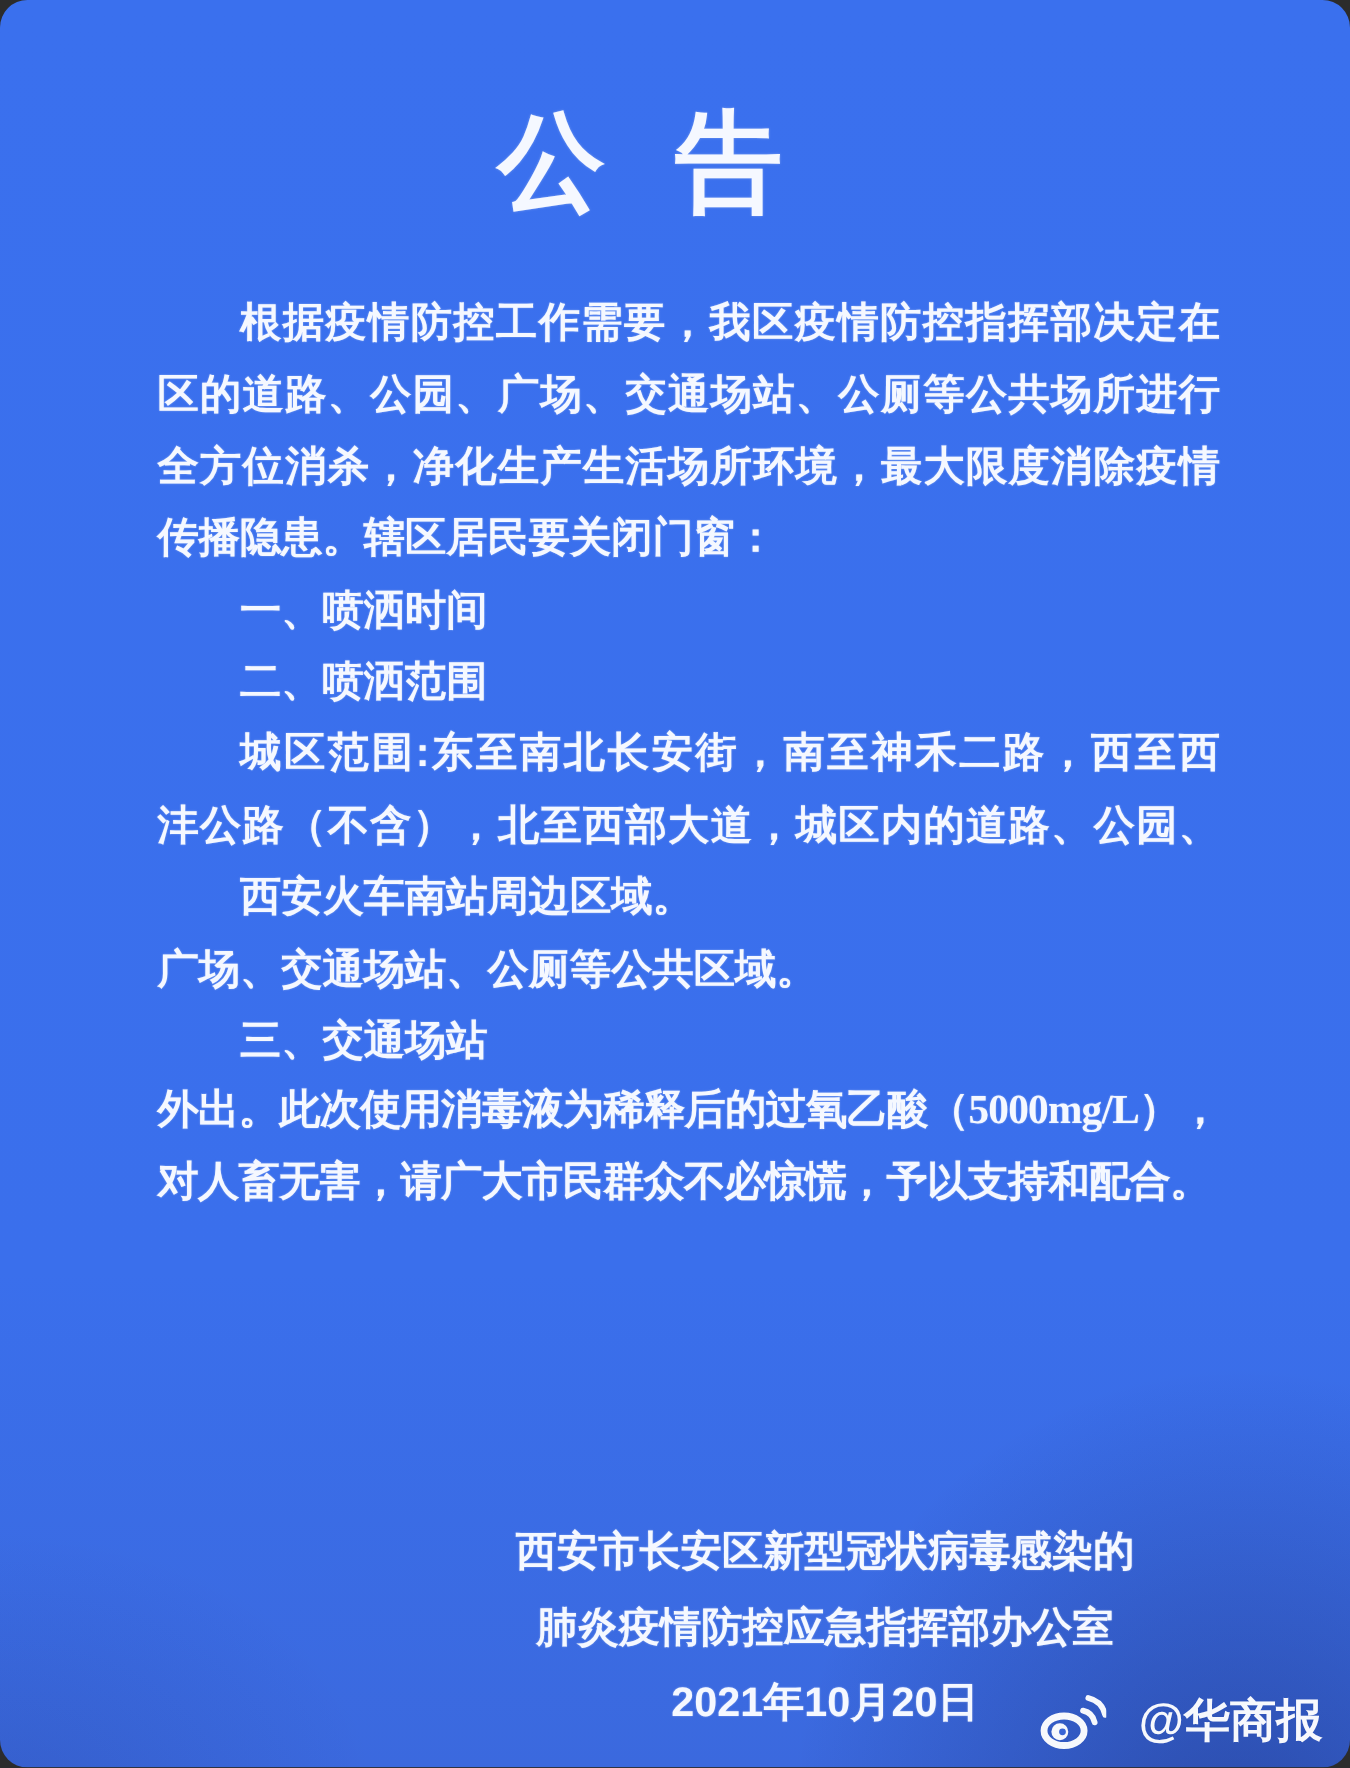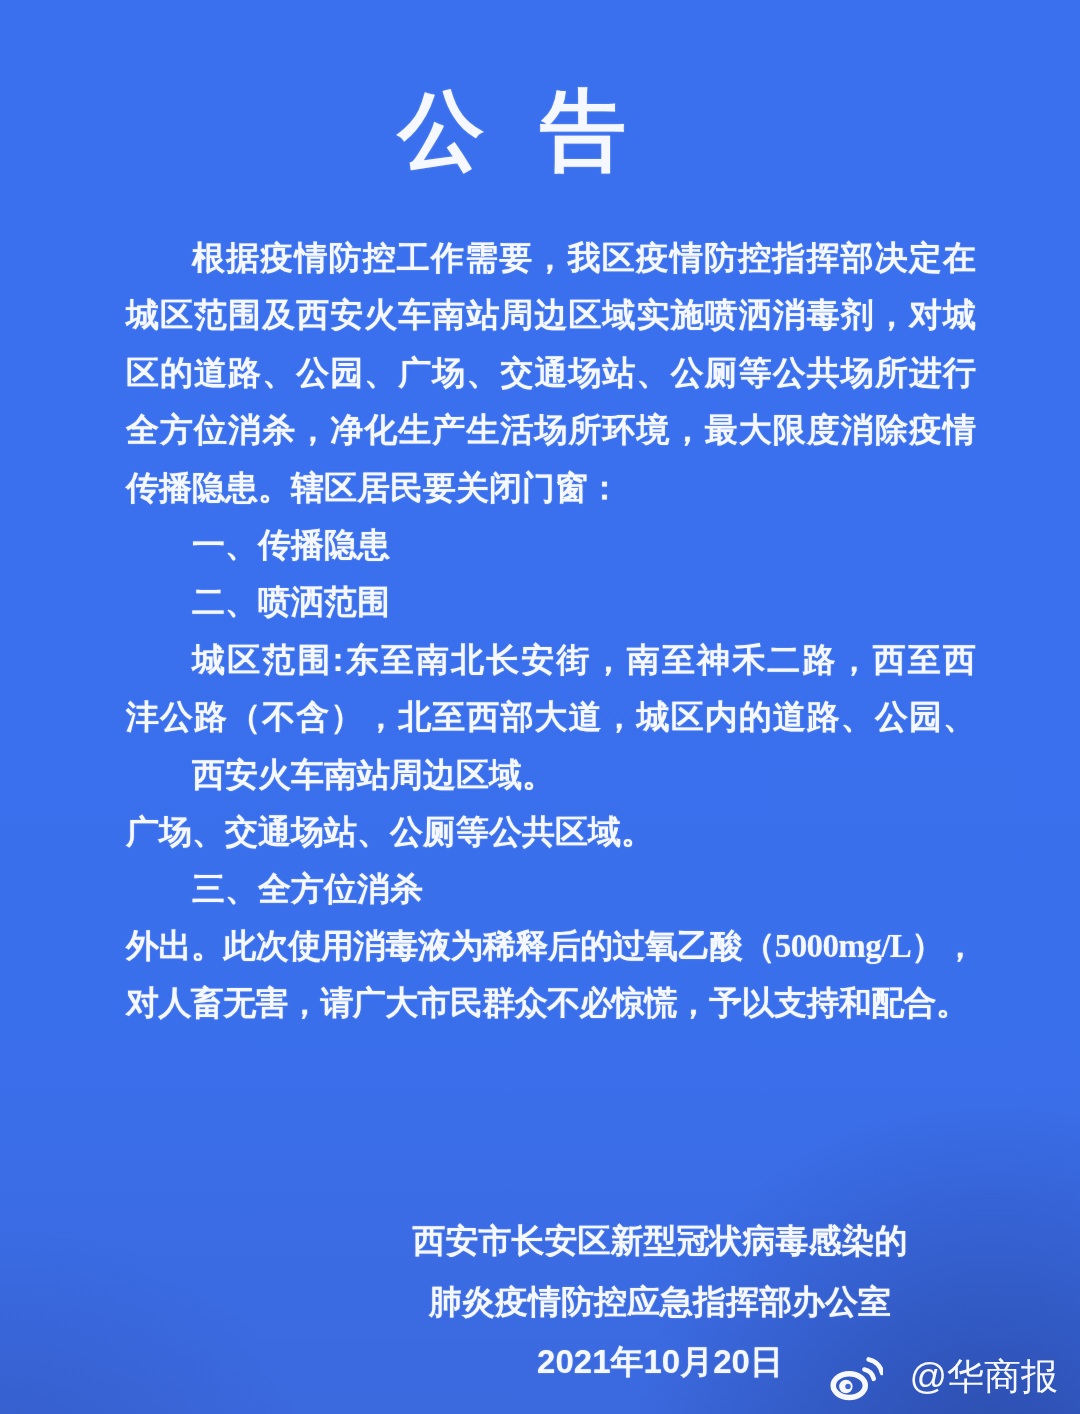--- a/index.html
+++ b/index.html
@@ -8,20 +8,21 @@
     position:relative;
     width:1080px;height:1414px;
     margin:0;
     overflow:hidden;
     color:#f5f8ff;
     font-weight:bold;
     background:
       radial-gradient(48% 38% at 92% 104%, rgba(14,22,76,0.34), rgba(14,22,76,0) 70%),
       radial-gradient(40% 22% at 0% 102%, rgba(14,22,76,0.12), rgba(14,22,76,0) 70%),
       linear-gradient(180deg, #3a70ee 0%, #3a6fec 72%, #3b69de 100%);
+    border-radius: 22px;
   }
   .title{
     position:absolute;top:84px;left:0;width:100%;
     margin:0;
     text-align:center;
     font-size:86px;line-height:92px;
     letter-spacing:56px;
     font-weight:bold;
     text-shadow:0 0 2px rgba(255,255,255,0.35);
   }
@@ -35,49 +36,48 @@
   .jfull{text-align:justify;text-align-last:justify;}
   .tight{letter-spacing:-0.6px;font-family:Liberation Serif, serif;}
   .sig{
     position:absolute;left:235px;top:1211px;width:850px;
     font-size:33px;line-height:60.5px;
     text-align:center;
     text-shadow:0 0 1.5px rgba(235,243,255,0.5);
   }
   .watermark{
     position:absolute;right:22px;bottom:12px;
-    display:flex;align-items:flex-end;gap:26px;
-    color:#ffffff;font-size:37px;font-weight:normal;
+    display:flex;align-items:center;gap:26px;
+    color:#ffffff;font-size:37px;font-weight:bold;
     opacity:0.96;
   }
   .wm-icon{display:block;}
 </style>
 </head>
 <body>
 
 <div class="poster">
 
   <h1 class="title">公告</h1>
 
   <div class="doc">
     <div class="line indent jfull">根据疫情防控工作需要，我区疫情防控指挥部决定在</div>
-    <div class="line jfull">城区范围及西安火车南站周边区域实施喷洒消毒剂，对城</div>
     <div class="line jfull">区的道路、公园、广场、交通场站、公厕等公共场所进行</div>
     <div class="line jfull">全方位消杀，净化生产生活场所环境，最大限度消除疫情</div>
     <div class="line">传播隐患。辖区居民要关闭门窗：</div>
 
-    <div class="line indent">一、传播隐患</div>
+    <div class="line indent">一、喷洒时间</div>
 
     <div class="line indent">二、喷洒范围</div>
     <div class="line indent jfull">城区范围:东至南北长安街，南至神禾二路，西至西</div>
     <div class="line jfull">沣公路（不含），北至西部大道，城区内的道路、公园、</div>
     <div class="line indent">西安火车南站周边区域。</div>
     <div class="line">广场、交通场站、公厕等公共区域。</div>
 
-    <div class="line indent">三、全方位消杀</div>
+    <div class="line indent">三、交通场站</div>
     <div class="line jfull tight">外出。此次使用消毒液为稀释后的过氧乙酸（5000mg/L），</div>
     <div class="line tight">对人畜无害，请广大市民群众不必惊慌，予以支持和配合。</div>
   </div>
 
   <div class="sig">
     <div class="line">西安市长安区新型冠状病毒感染的</div>
     <div class="line">肺炎疫情防控应急指挥部办公室</div>
     <div class="line">2021年10月20日</div>
   </div>
 

